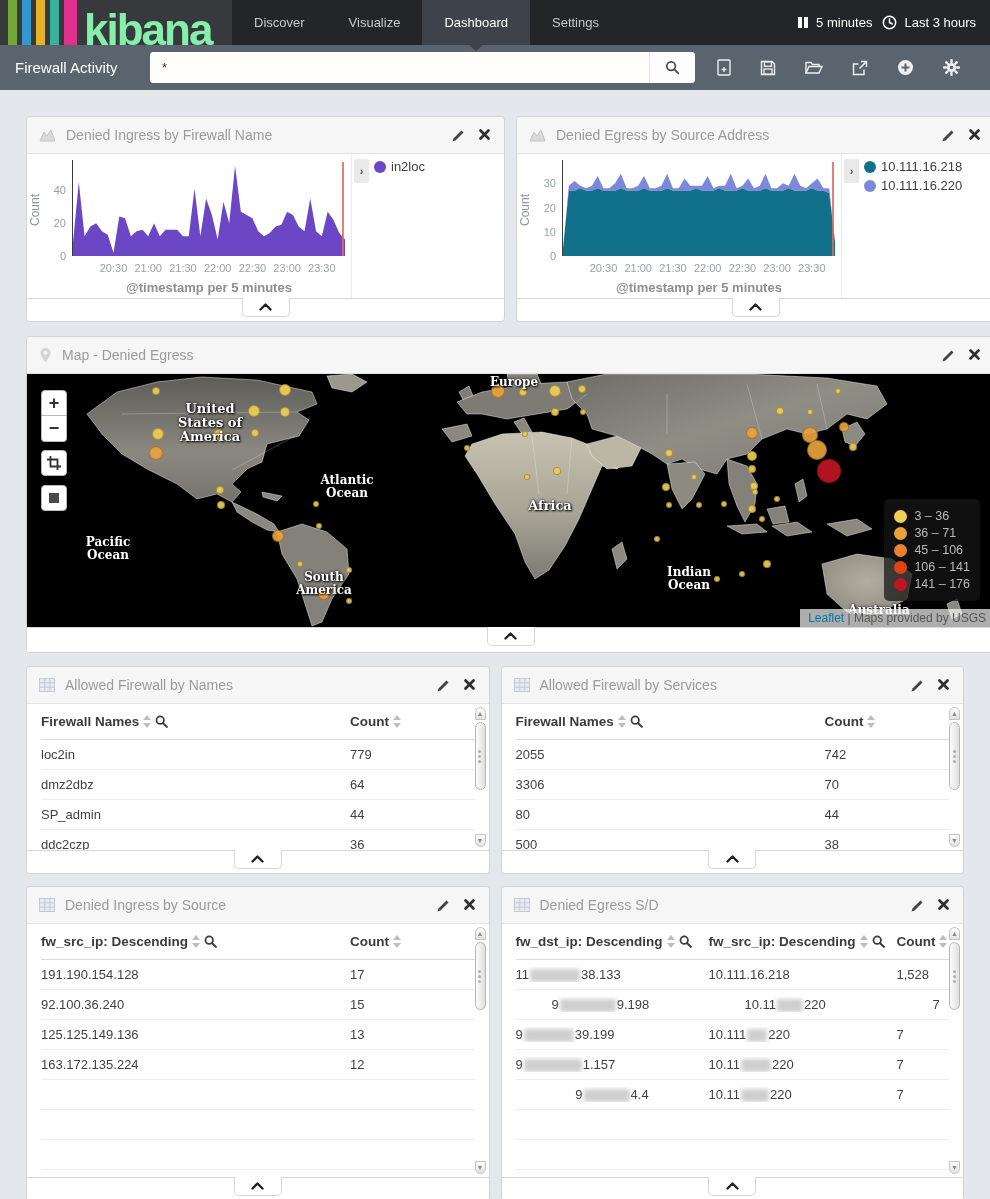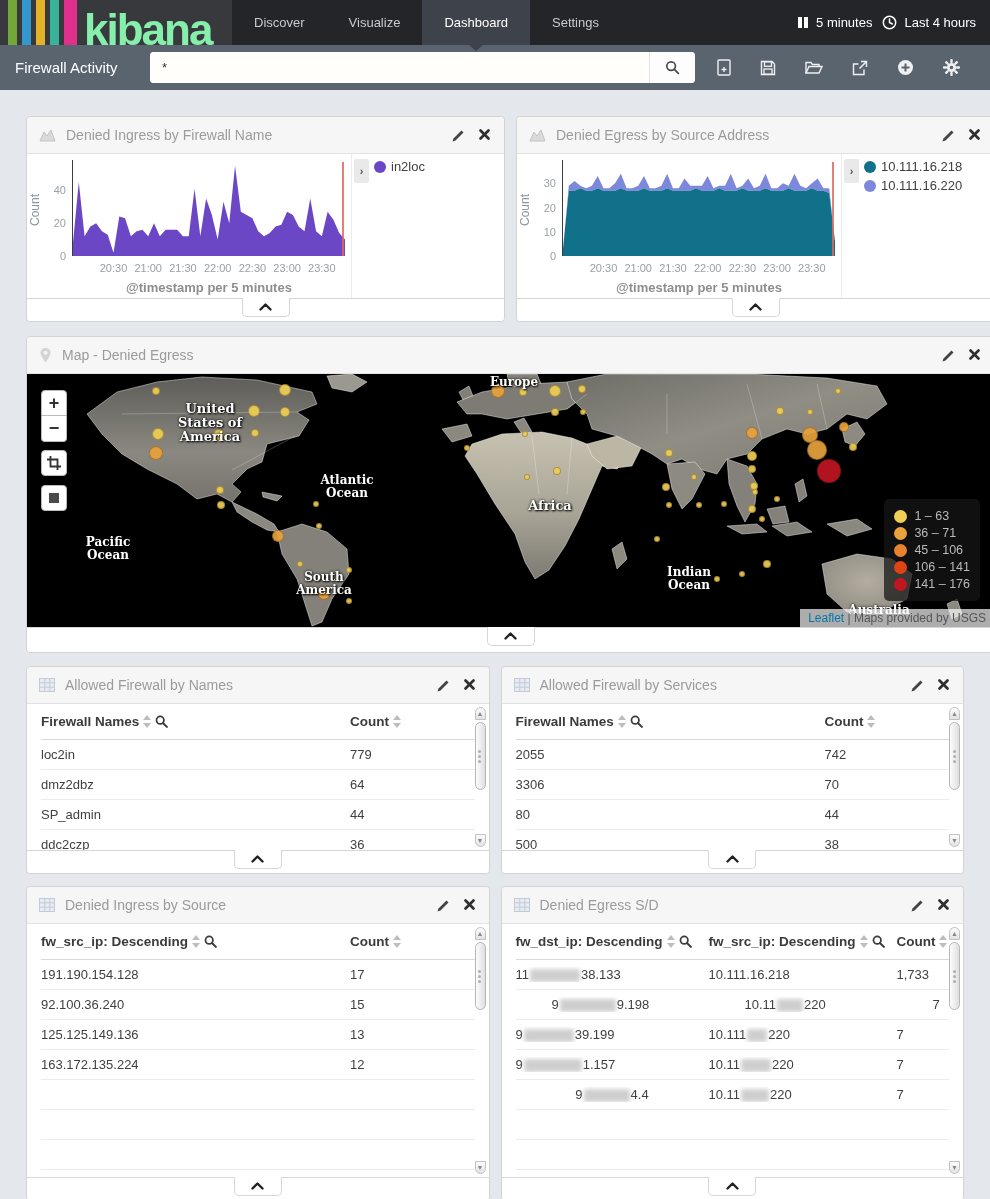--- a/index.html
+++ b/index.html
@@ -115,21 +115,21 @@
           <rect x="1" y="1" width="4" height="11" fill="#fff"></rect>
           <rect x="7" y="1" width="4" height="11" fill="#fff"></rect>
         </svg>
       <span>5 minutes</span>
     </div>
     <div class="grp">
       <svg width="15" height="15" viewBox="0 0 16 16">
           <circle cx="8" cy="8" r="6.6" fill="none" stroke="#fff" stroke-width="1.6"></circle>
           <path d="M8 4.2 V8 L11 9.6" fill="none" stroke="#fff" stroke-width="1.6" stroke-linecap="round"></path>
         </svg>
-      <span>Last 4 hours</span>
+      <span>Last 3 hours</span>
     </div>
   </div>
 </div>
 
 <div class="toolbar">
   <span class="dash-title">Firewall Activity</span>
   <div class="searchwrap">
     <input type="text" value="*" style="">
     <button class="searchbtn">
       <svg width="15" height="15" viewBox="0 0 16 16">
@@ -476,21 +476,21 @@
           </div>
       </div>
       <div class="mapctl" style="top:111px">
         <div class="mapbtn single">
             <span class="sqicon"></span>
           </div>
       </div>
       <div class="mlegend" id="mapLegend">
           <div class="lrow">
             <div class="ldot" style="background: rgb(239, 207, 85); border-radius: 50%;"></div>
-            <span>1 – 63</span>
+            <span>3 – 36</span>
           </div>
           <div class="lrow">
             <div class="ldot" style="background: rgb(232, 163, 60); border-radius: 50%;"></div>
             <span>36 – 71</span>
           </div>
           <div class="lrow">
             <div class="ldot" style="background: rgb(232, 130, 46); border-radius: 50%;"></div>
             <span>45 – 106</span>
           </div>
           <div class="lrow">
@@ -810,21 +810,21 @@
                 <span>Count</span>
                 <svg width="8" height="13" viewBox="0 0 8 13">
                   <polygon points="4,0 8,5 0,5" fill="#bdbdbd"></polygon>
                   <polygon points="4,13 8,8 0,8" fill="#bdbdbd"></polygon>
                 </svg>
               </div>
             </div>
             <div class="tr">
               <div class="td" style="width: 193px;">11<span class="blurseg" style="width: 50px;"></span>38.133</div>
               <div class="td" style="width: 188px;">10.111.16.218</div>
-              <div class="td" style="width: auto; flex: 1 1 0%;">1,733</div>
+              <div class="td" style="width: auto; flex: 1 1 0%;">1,528</div>
             </div>
             <div class="tr">
               <div class="td" style="width: 193px; margin-left: 36px;">9<span class="blurseg" style="width: 56px;"></span>9.198</div>
               <div class="td" style="width: 188px;">10.11<span class="blurseg" style="width: 26px;"></span>220</div>
               <div class="td" style="width: auto; flex: 1 1 0%;">7</div>
             </div>
             <div class="tr">
               <div class="td" style="width: 193px;">9<span class="blurseg" style="width: 50px;"></span>39.199</div>
               <div class="td" style="width: 188px;">10.111<span class="blurseg" style="width: 20px;"></span>220</div>
               <div class="td" style="width: auto; flex: 1 1 0%;">7</div>

